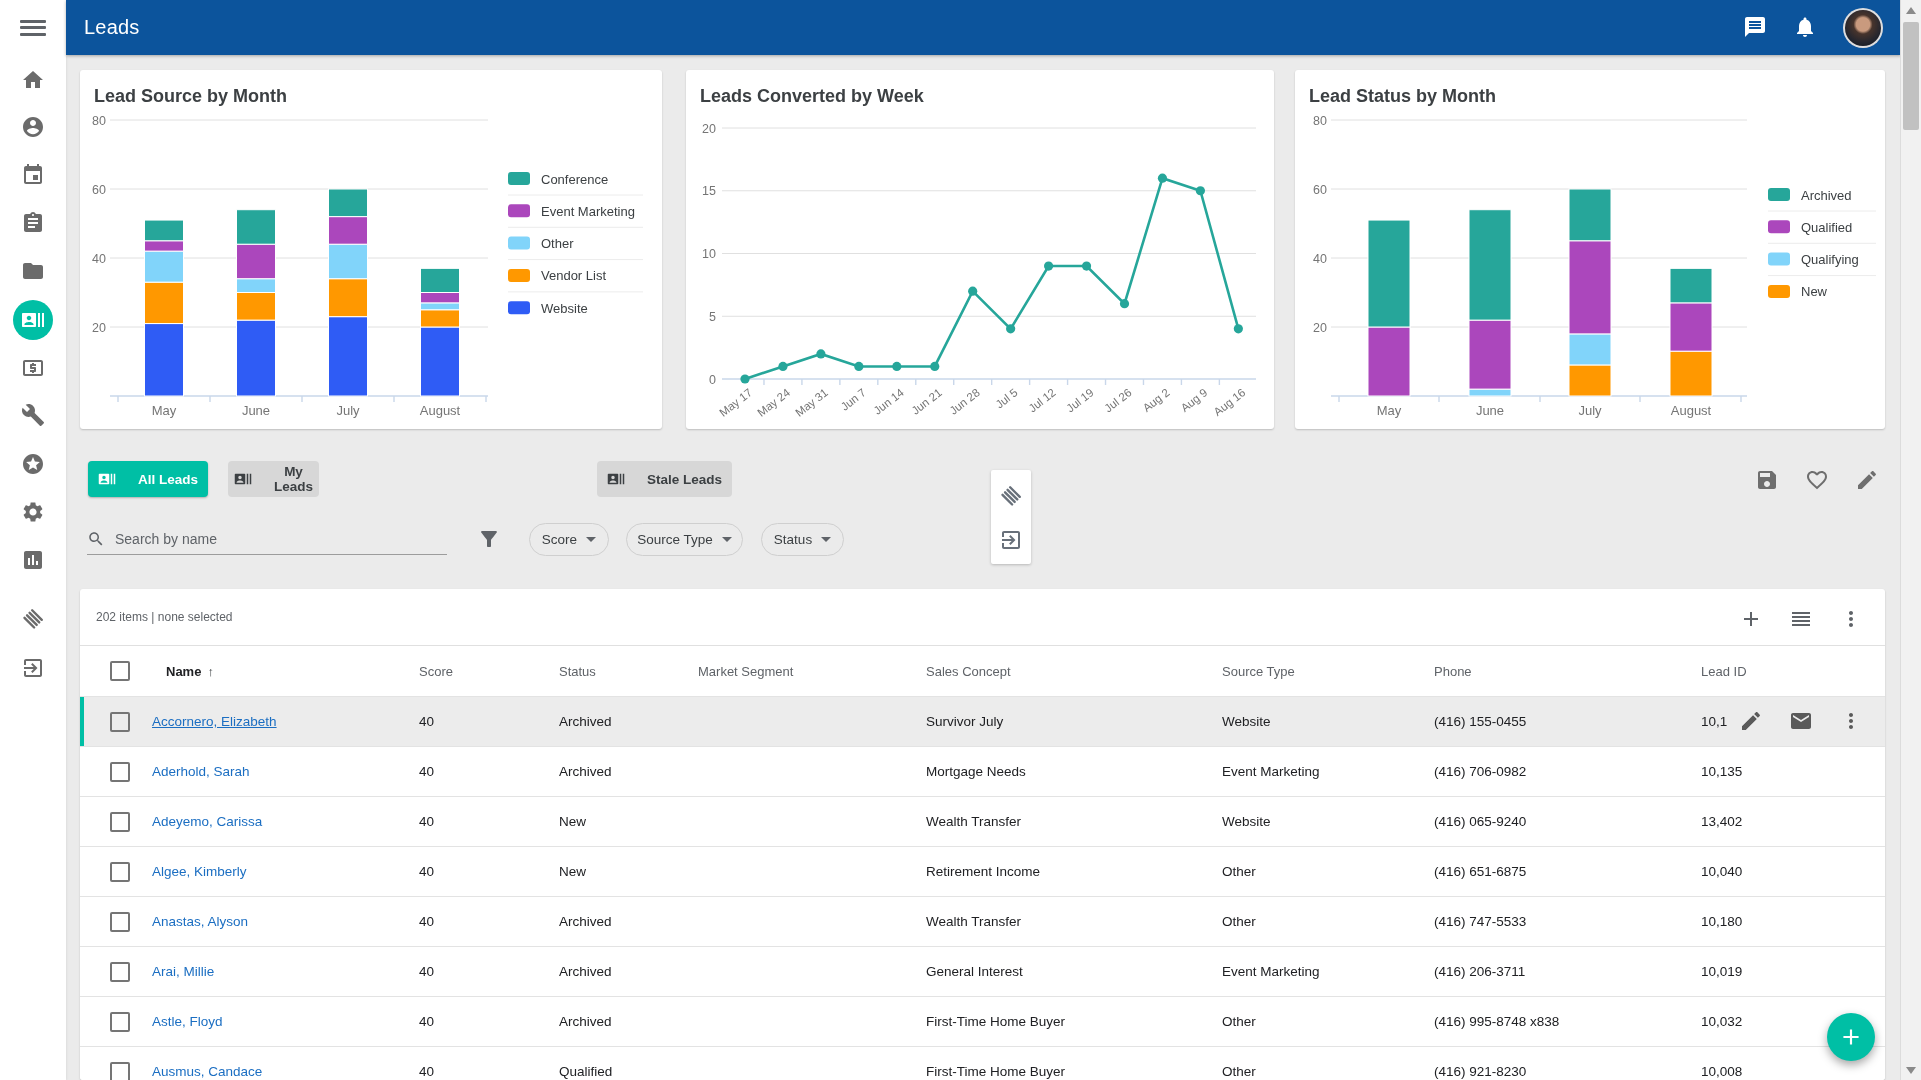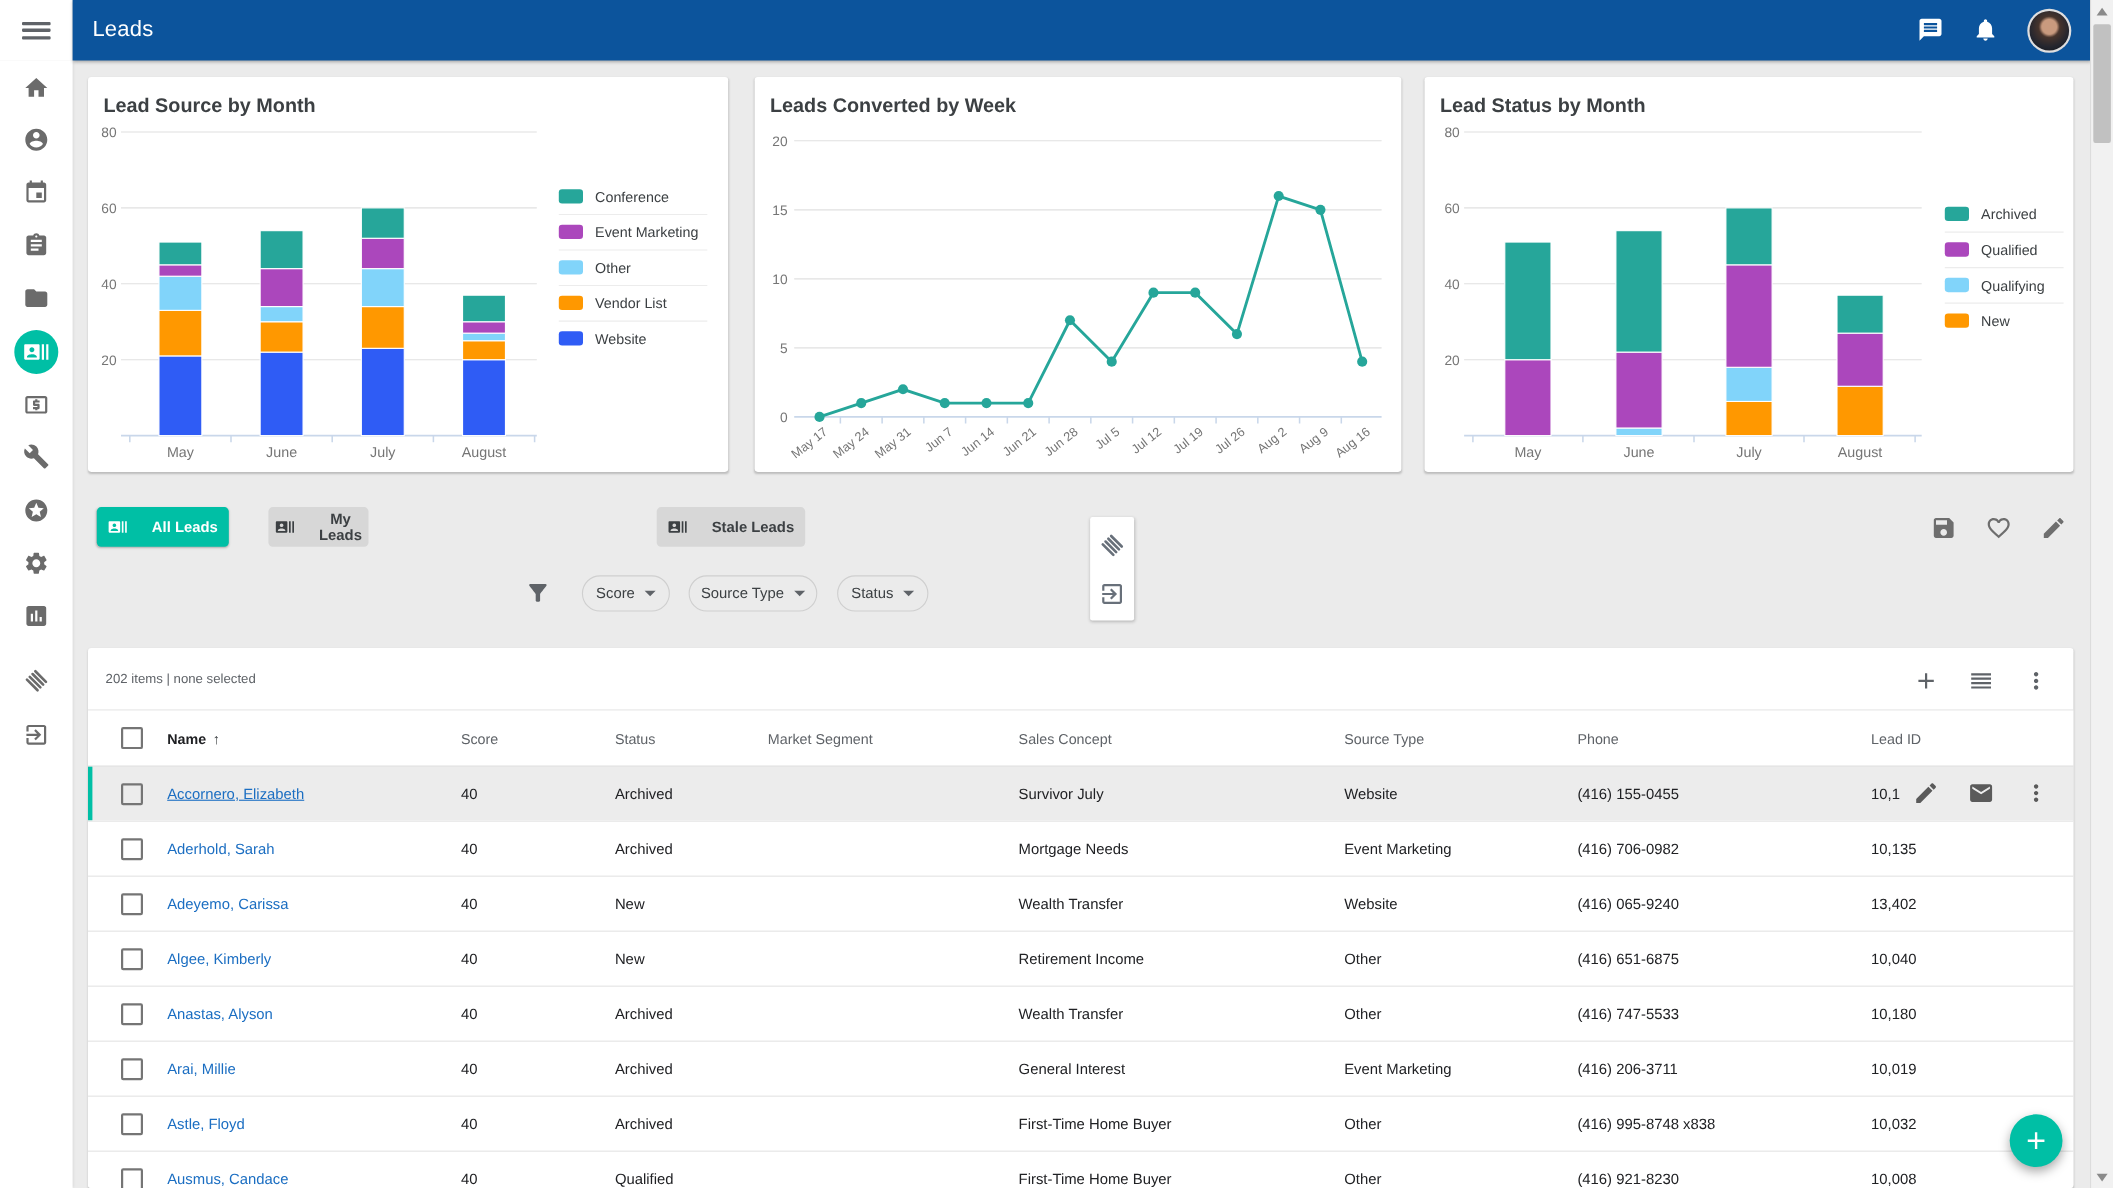--- a/index.html
+++ b/index.html
@@ -50,21 +50,21 @@
               box-shadow:0 1px 3px rgba(0,0,0,.22);}
   .mini-panel .mpi{position:absolute;left:8px;width:24px;height:24px;color:#68707a;cursor:pointer;}
   
   .table-card{left:80px;top:589px;width:1805px;height:491px;overflow:hidden;}
   .tstrip{position:relative;height:56px;border-bottom:1px solid #e0e0e0;}
   .tsummary{position:absolute;left:16px;top:0;line-height:56px;font-size:12px;color:#5f6368;}
   .hicon{position:absolute;top:18px;width:24px;height:24px;color:#5f6368;cursor:pointer;}
   .trow{display:grid;grid-template-columns:72px 267px 140px 139px 228px 296px 212px 267px auto;
         align-items:center;height:49px;position:relative;border-top:1px solid #e3e3e3;background:#fff;font-size:13.5px;}
   .trow.thead{height:50px;border-top:none;font-size:13px;color:#5f6368;background:#fff;}
-  .trow.thead .c-name{color:#202124;font-weight:700;}
+  .trow.thead .c-name{color:#202124;font-weight:700;margin-left:14px;}
   .trow.sel{background:#ececec;}
   .accent{position:absolute;left:0;top:0;bottom:0;width:4px;background:#00bfa5;}
   .cb{width:16px;height:16px;border:2px solid #757575;border-radius:2px;margin-left:30px;cursor:pointer;background:transparent;}
   .trow a{color:#1b6ec2;text-decoration:none;cursor:pointer;}
   .trow.sel a{text-decoration:underline;}
   .sortarrow{margin-left:6px;color:#3c4043;font-size:13px;}
   .ract{position:absolute;top:12px;width:24px;height:24px;color:#5a5a5a;cursor:pointer;}
   
   .fab{position:absolute;left:1827px;top:1013px;width:48px;height:48px;border-radius:50%;background:#00bfa5;border:none;
        color:#fff;display:flex;align-items:center;justify-content:center;cursor:pointer;box-shadow:0 4px 10px rgba(0,0,0,.35);z-index:40;}
@@ -336,21 +336,21 @@
       </svg>
     <div class="chart-title">Lead Status by Month</div>
   </section>
 
   <button class="tab active" style="left:88px;width:120px">
     <span class="ticon"><svg width="18" height="18" viewBox="0 0 24 24" fill="currentColor">
           <path d="M21 5v14h2V5h-2zm-4 14h2V5h-2v14zM14 5H2c-.55 0-1 .45-1 1v12c0 .55.45 1 1 1h12c.55 0 1-.45 1-1V6c0-.55-.45-1-1-1zM8 7.75c1.24 0 2.25 1.01 2.25 2.25S9.24 12.25 8 12.25 5.75 11.24 5.75 10 6.76 7.75 8 7.75zM12.5 17h-9v-.75c0-1.5 3-2.25 4.5-2.25s4.5.75 4.5 2.25V17z"></path>
         </svg></span>
     <span>All Leads</span>
   </button>
-  <button class="tab" style="left:244px;width:91px">
+  <button class="tab" style="left:228px;width:91px">
     <span class="ticon"><svg width="18" height="18" viewBox="0 0 24 24" fill="currentColor">
           <path d="M21 5v14h2V5h-2zm-4 14h2V5h-2v14zM14 5H2c-.55 0-1 .45-1 1v12c0 .55.45 1 1 1h12c.55 0 1-.45 1-1V6c0-.55-.45-1-1-1zM8 7.75c1.24 0 2.25 1.01 2.25 2.25S9.24 12.25 8 12.25 5.75 11.24 5.75 10 6.76 7.75 8 7.75zM12.5 17h-9v-.75c0-1.5 3-2.25 4.5-2.25s4.5.75 4.5 2.25V17z"></path>
         </svg></span>
     <span>My Leads</span>
   </button>
   <button class="tab" style="left:597px;width:135px">
     <span class="ticon"><svg width="18" height="18" viewBox="0 0 24 24" fill="currentColor">
           <path d="M21 5v14h2V5h-2zm-4 14h2V5h-2v14zM14 5H2c-.55 0-1 .45-1 1v12c0 .55.45 1 1 1h12c.55 0 1-.45 1-1V6c0-.55-.45-1-1-1zM8 7.75c1.24 0 2.25 1.01 2.25 2.25S9.24 12.25 8 12.25 5.75 11.24 5.75 10 6.76 7.75 8 7.75zM12.5 17h-9v-.75c0-1.5 3-2.25 4.5-2.25s4.5.75 4.5 2.25V17z"></path>
         </svg></span>
     <span>Stale Leads</span>
@@ -359,20 +359,26 @@
   <span class="tool-icon" style="left:1755px;top:468px"><svg width="24" height="24" viewBox="0 0 24 24" fill="currentColor">
         <path d="M17 3H5c-1.11 0-2 .9-2 2v14c0 1.1.89 2 2 2h14c1.1 0 2-.9 2-2V7l-4-4zm-5 16c-1.66 0-3-1.34-3-3s1.34-3 3-3 3 1.34 3 3-1.34 3-3 3zm3-10H5V5h10v4z"></path>
       </svg></span>
   <span class="tool-icon" style="left:1805px;top:468px"><svg width="24" height="24" viewBox="0 0 24 24" fill="currentColor">
         <path d="M16.5 3c-1.74 0-3.41.81-4.5 2.09C10.91 3.81 9.24 3 7.5 3 4.42 3 2 5.42 2 8.5c0 3.78 3.4 6.86 8.55 11.54L12 21.35l1.45-1.32C18.6 15.36 22 12.28 22 8.5 22 5.42 19.58 3 16.5 3zm-4.4 15.55l-.1.1-.1-.1C7.14 14.24 4 11.39 4 8.5 4 6.5 5.5 5 7.5 5c1.54 0 3.04.99 3.57 2.36h1.87C13.46 5.99 14.96 5 16.5 5c2 0 3.5 1.5 3.5 3.5 0 2.89-3.14 5.74-7.9 10.05z"></path>
       </svg></span>
   <span class="tool-icon" style="left:1855px;top:468px"><svg width="24" height="24" viewBox="0 0 24 24" fill="currentColor">
         <path d="M3 17.25V21h3.75L17.81 9.94l-3.75-3.75L3 17.25zM20.71 7.04c.39-.39.39-1.02 0-1.41l-2.34-2.34c-.39-.39-1.02-.39-1.41 0l-1.83 1.83 3.75 3.75 1.83-1.83z"></path>
       </svg></span>
 
+  <div class="searchwrap">
+    <span class="sicon"><svg width="18" height="18" viewBox="0 0 24 24" fill="currentColor">
+          <path d="M15.5 14h-.79l-.28-.27C15.41 12.59 16 11.11 16 9.5 16 5.91 13.09 3 9.5 3S3 5.91 3 9.5 5.91 16 9.5 16c1.61 0 3.09-.59 4.23-1.57l.27.28v.79l5 5L20.49 19l-5-5zm-6 0C7.01 14 5 11.99 5 9.5S7.01 5 9.5 5 14 7.01 14 9.5 11.99 14 9.5 14z"></path>
+        </svg></span>
+    <input type="text" value="" placeholder="Search by name" style="">
+  </div>
   <span class="funnel"><svg width="24" height="24" viewBox="0 0 24 24" fill="currentColor">
         <path d="M4.25 5.61C6.27 8.2 10 13 10 13v6c0 .55.45 1 1 1h2c.55 0 1-.45 1-1v-6s3.72-4.8 5.74-7.39c.51-.66.04-1.61-.79-1.61H5.04c-.83 0-1.3.95-.79 1.61z"></path>
       </svg></span>
 
   <button class="pill" style="left:529px;width:80px">
     <span>Score</span>
       <i class="caret"></i>
   </button>
   <button class="pill" style="left:626px;width:117px">
     <span>Source Type</span>

